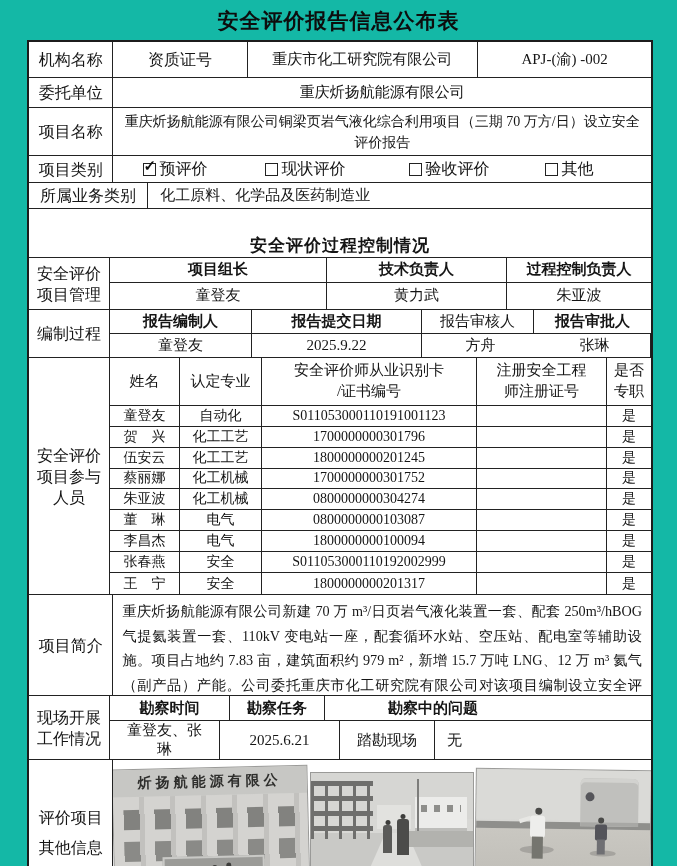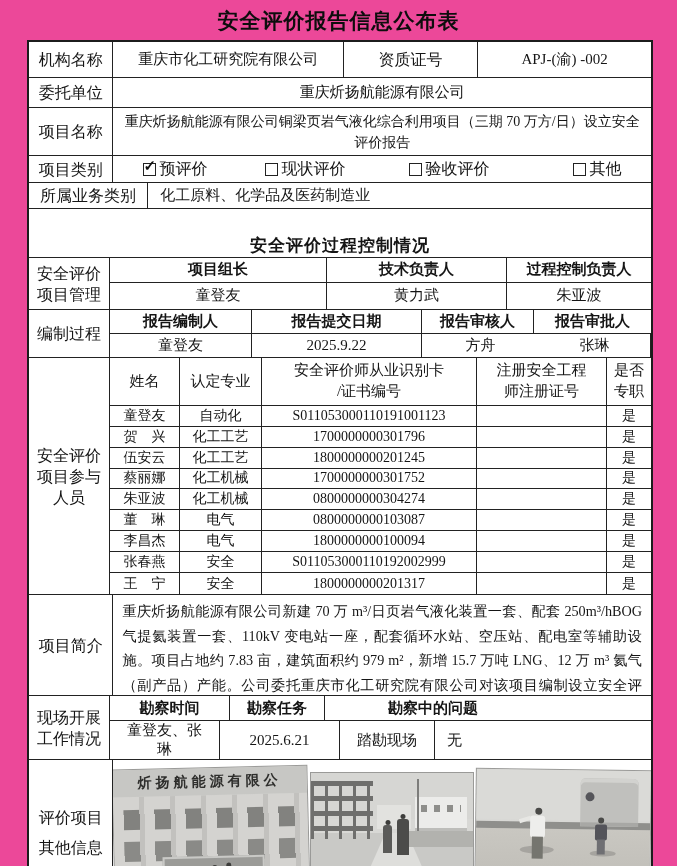--- a/index.html
+++ b/index.html
@@ -1,17 +1,17 @@
 <!DOCTYPE html>
 <html><head>
 <meta charset="utf-8">
 <style>
   html,body{margin:0;padding:0;background:#ffffff;}
   .sheet{
-    position:relative;width:677px;height:866px;background:#ec4899;
+    position:relative;width:677px;height:866px;background:#14b8a6;
     font-family:"Liberation Serif","DejaVu Serif",serif;color:#151515;
     overflow:hidden;
   }
   .doc-title{
     text-align:center;font-family:"Liberation Sans","DejaVu Sans",sans-serif;
     font-weight:bold;font-size:21px;letter-spacing:1px;padding-top:7px;height:31px;color:#0d0d0d;
   }
   .tbl{
     position:absolute;left:27px;top:40px;width:626px;
     border:2px solid #1c1c1c;box-sizing:border-box;background:#fff;
@@ -104,22 +104,22 @@
 <body>
 
 <div class="sheet">
 
   <div class="doc-title">安全评价报告信息公布表</div>
 
   <div class="tbl">
 
     <div class="blk" style="height:36px;">
       <div class="c lbl" style="width:85px;">机构名称</div>
+      <div class="c lbl" style="width:135px;">资质证号</div>
       <div class="c val" style="width:232px;">重庆市化工研究院有限公司</div>
-      <div class="c lbl" style="width:135px;">资质证号</div>
       <div class="c val last" style="width:174px;">APJ-(渝) -002</div>
     </div>
 
     <div class="blk" style="height:30px;">
       <div class="c lbl" style="width:85px;">委托单位</div>
       <div class="c val last" style="width:541px;">重庆炘扬航能源有限公司</div>
     </div>
 
     <div class="blk" style="height:48px;">
       <div class="c lbl" style="width:85px;">项目名称</div>
@@ -134,21 +134,21 @@
           <span>预评价</span>
         </span>
         <span class="opt" style="margin-left:58px;">
           <span class="box"></span>
           <span>现状评价</span>
         </span>
         <span class="opt" style="margin-left:64px;">
           <span class="box"></span>
           <span>验收评价</span>
         </span>
-        <span class="opt" style="margin-left:84px;text-align:center;">
+        <span class="opt" style="margin-left:56px;text-align:center;">
           <span class="box"></span>
           <span>其他</span>
         </span>
       </div>
     </div>
 
     <div class="blk" style="height:26px;">
       <div class="c lbl" style="width:120px;">所属业务类别</div>
       <div class="c val last left" style="width:506px;padding-left:12px;">化工原料、化学品及医药制造业</div>
     </div>
@@ -173,21 +173,21 @@
         </div>
       </div>
     </div>
 
     <div class="blk" style="height:48px;">
       <div class="c lbl" style="width:85px;">编制过程</div>
       <div class="col" style="width:541px;">
         <div class="row" style="height:24px;">
           <div class="c val" style="width:142px;font-weight:bold;">报告编制人</div>
           <div class="c val" style="width:170px;font-weight:bold;">报告提交日期</div>
-          <div class="c val" style="width:112px;font-weight:bold;">报告审核人</div>
+          <div class="c val" style="width:112px;font-weight:normal;">报告审核人</div>
           <div class="c val last" style="width:117px;font-weight:bold;">报告审批人</div>
         </div>
         <div class="row" style="height:24px;">
           <div class="c val" style="width:142px;">童登友</div>
           <div class="c val" style="width:170px;">2025.9.22</div>
           <div class="c val last" style="width:117px;">方舟</div>
           <div class="c val" style="width:112px;">张琳</div>
         </div>
       </div>
     </div>

